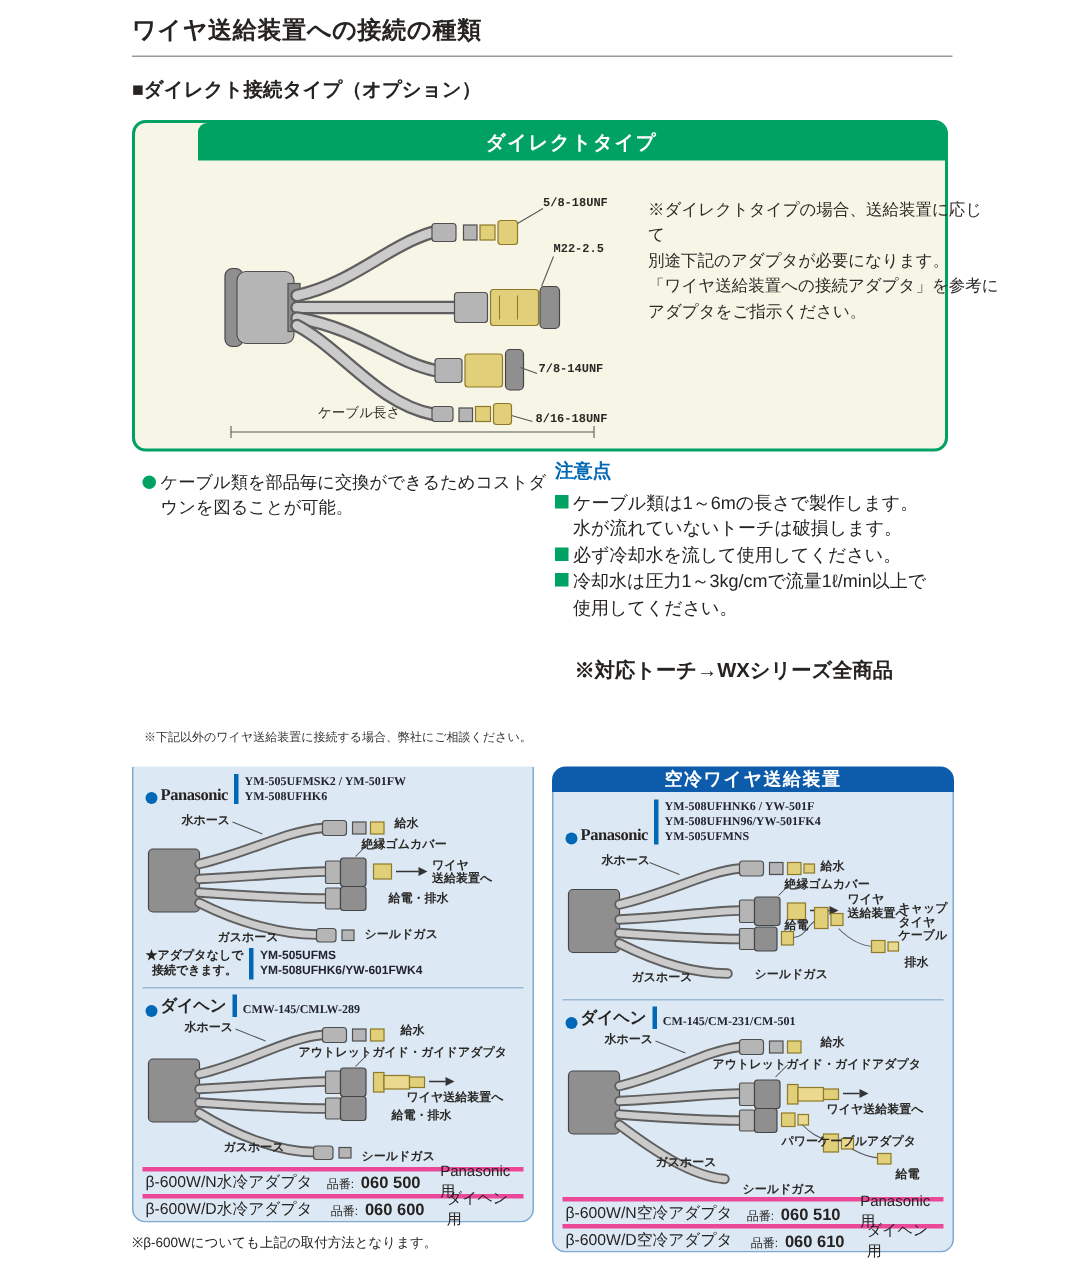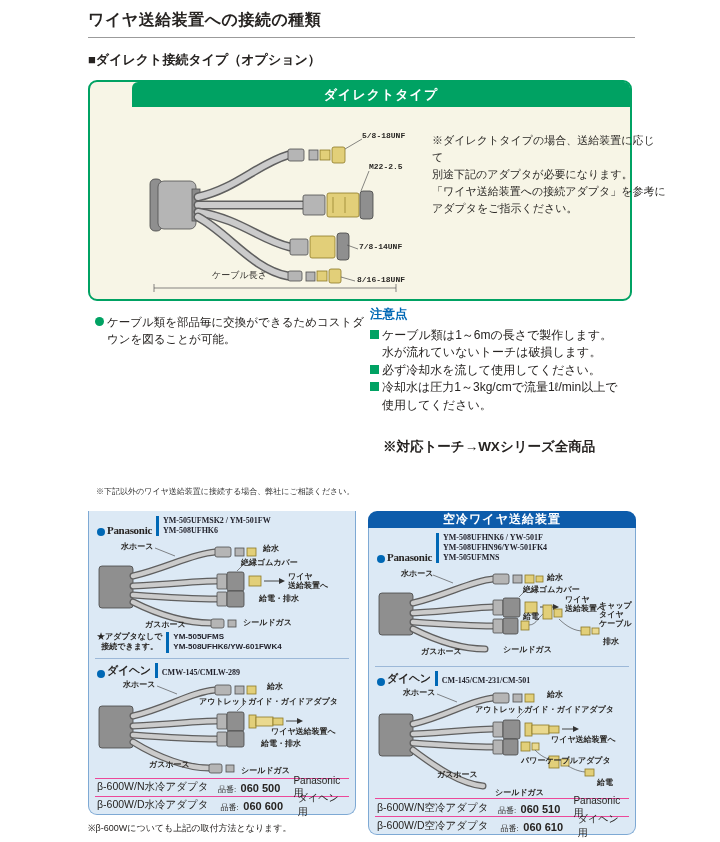--- a/index.html
+++ b/index.html
@@ -61,21 +61,21 @@
   .models{font-size:8px;font-weight:bold;color:#23232d;line-height:1.25;white-space:pre-line;}
 
   .pdiagram{position:relative;width:258px;height:100px;flex:0 0 auto;}
   .pdiagram svg{position:absolute;left:0;top:0;}
 
   .noadapter{display:flex;align-items:flex-start;margin:-4px 0 2px 2px;}
   .na-note{font-size:8px;font-weight:bold;white-space:pre-line;line-height:1.3;text-align:center;}
   .divider{height:1px;background:#9cb8d8;margin:3px 0;}
 
   .ptable{margin-top:auto;}
-  .ptable-row{display:flex;align-items:center;border-top:1px solid #ec4899;height:18px;padding:0 2px;}
+  .ptable-row{display:flex;align-items:center;border-top:3px solid #ec4899;height:18px;padding:0 2px;}
   .pt-name{font-size:10.5px;width:128px;}
   .pt-plabel{font-size:8px;}
   .pt-pno{font-size:11px;font-weight:bold;}
   .pt-part{width:80px;}
   .pt-use{font-size:10px;}
 
   .bottom-note{left:88px;top:821px;font-size:9px;font-weight:500;}
 
   
   .cblo{fill:none;stroke:#5f5f5f;stroke-linecap:round;}

